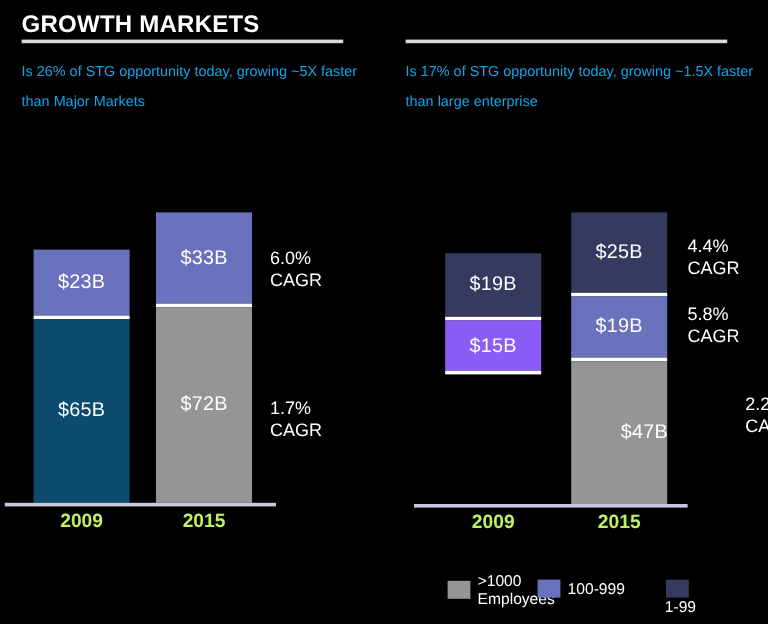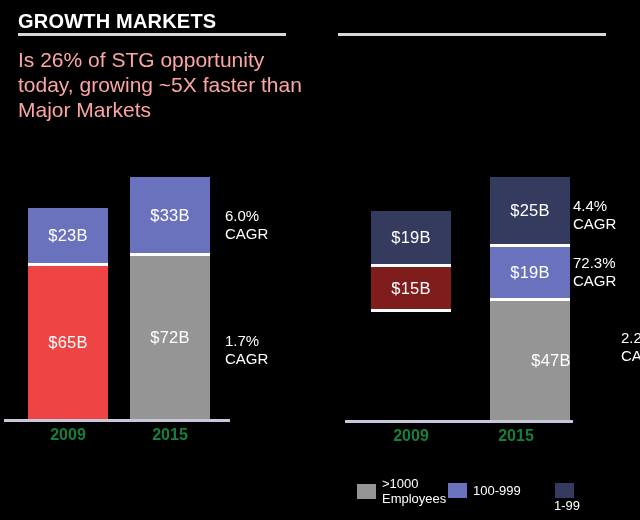--- a/index.html
+++ b/index.html
@@ -44,23 +44,23 @@
     height: 3px;
     background: #d9d9d9;
   }
 
   
   .panel-copy {
     position: absolute;
     left: 18px;
     top: 47px;
     width: 290px;
-    font-size: 21px;
+    font-size: 12px;
     line-height: 25px;
-    color: #fca5a5;
+    color: #0ea5e9;
   }
 
   
   .plot {
     position: absolute;
     left: 0;
     top: 0;
     width: 320px;
     height: 520px;
   }
@@ -92,21 +92,21 @@
     position: absolute;
     left: 0;
     width: 80px;
     height: 3px;
     background: #ffffff;
   }
   .cat-label {
     position: absolute;
     font-size: 16px;
     font-weight: bold;
-    color: #15803d;
+    color: #bef264;
     text-align: center;
     width: 80px;
     white-space: nowrap;
   }
   .cagr {
     position: absolute;
     font-size: 15px;
     line-height: 18px;
     color: #ffffff;
     white-space: nowrap;
@@ -146,21 +146,21 @@
 
     <div class="panel-copy">Is 26% of STG opportunity today, growing ~5X faster than Major Markets</div>
 
     <div class="plot">
 
       <div class="bar" style="left:28px; top:208px; height:211px;">
         <div class="seg" style="top:0px; height:55px; background:#6b72bd;">
           <span class="seg-label">$23B</span>
         </div>
         <div class="seg-divider" style="top:55px;"></div>
-        <div class="seg" style="top:58px; height:153px; background:#ef4444;">
+        <div class="seg" style="top:58px; height:153px; background:#0c4a6e;">
           <span class="seg-label">$65B</span>
         </div>
       </div>
 
       <div class="bar" style="left:130px; top:177px; height:272px;">
         <div class="seg" style="top:0px; height:76px; background:#6b72bd;">
           <span class="seg-label">$33B</span>
         </div>
         <div class="seg-divider" style="top:76px;"></div>
         <div class="seg" style="top:79px; height:163px; background:#959595;">
@@ -182,35 +182,36 @@
         <span>CAGR</span>
       </div>
     </div>
 
   </div>
 
   <div class="panel panel-right">
 
     <div class="title-rule"></div>
 
+    <div class="panel-copy">Is 17% of STG opportunity today, growing  ~1.5X faster than large enterprise</div>
 
     <div class="plot">
 
       <div class="bar" style="left:51px; top:211px; height:209px;">
         <div class="seg" style="top:0px; height:53px; background:#343b5e;">
           <span class="seg-label">$19B</span>
         </div>
         <div class="seg-divider" style="top:53px;"></div>
-        <div class="seg" style="top:56px; height:42px; background:#7f1d1d;">
+        <div class="seg" style="top:56px; height:42px; background:#8b5cf6;">
           <span class="seg-label">$15B</span>
         </div>
         <div class="seg-divider" style="top:98px;"></div>
       </div>
 
-      <div class="bar" style="left:170px; top:177px; height:176px;text-decoration:underline;">
+      <div class="bar" style="left:156px; top:177px; height:176px;text-decoration:underline;">
         <div class="seg" style="top:0px; height:67px; background:#343b5e;">
           <span class="seg-label">$25B</span>
         </div>
         <div class="seg-divider" style="top:67px;"></div>
         <div class="seg" style="top:70px; height:51px; background:#6b72bd;">
           <span class="seg-label">$19B</span>
         </div>
         <div class="seg-divider" style="top:121px;"></div>
         <div class="seg" style="top:124px; height:119px; background:#959595;padding-left:42px;">
           <span class="seg-label">$47B</span>
@@ -220,31 +221,31 @@
       <div class="axis-line" style="left:25px; top:420px; width:228px;"></div>
 
       <div class="cat-label" style="left:51px; top:427px;">2009</div>
       <div class="cat-label" style="left:156px; top:427px;">2015</div>
 
       <div class="cagr" style="left:253px; top:197px;">
         <span>4.4%</span><br>
         <span>CAGR</span>
       </div>
       <div class="cagr" style="left:253px; top:254px;">
-        <span>72.3%</span><br>
+        <span>5.8%</span><br>
         <span>CAGR</span>
       </div>
       <div class="cagr" style="left:253px; top:329px;margin-left:48px;">
         <span>2.2%</span><br>
         <span>CAGR</span>
       </div>
     </div>
 
     <div class="legend" style="left:0; top:470px; width:320px; height:40px;">
-      <div class="legend-item" style="left:21px; top:6px;padding-left:16px;">
+      <div class="legend-item" style="left:37px; top:6px;padding-left:16px;">
         <span class="swatch" style="background:#959595;"></span>
         <span class="legend-text">&gt;1000
 Employees</span>
       </div>
       <div class="legend-item" style="left:128px; top:13px;justify-content:center;">
         <span class="swatch" style="background:#6b72bd;"></span>
         <span class="legend-text">100-999</span>
       </div>
       <div class="legend-item" style="left:228px; top:13px;flex-direction:column;">
         <span class="swatch" style="background:#343b5e;"></span>

